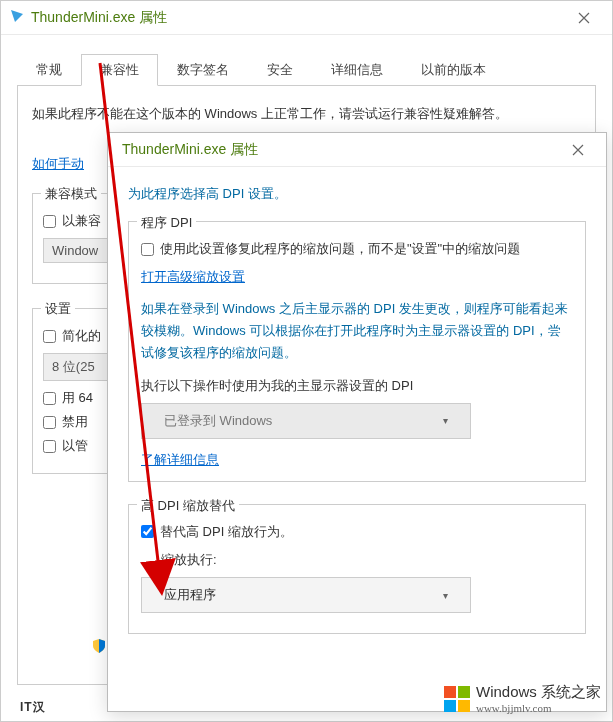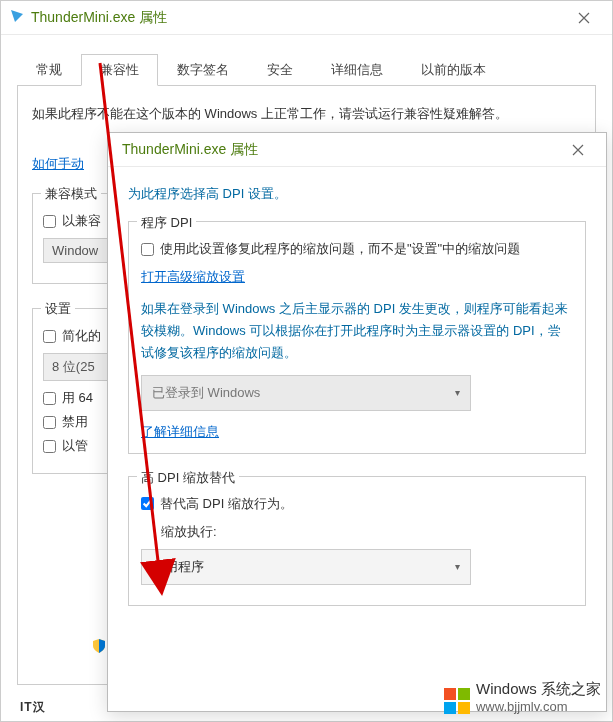--- a/index.html
+++ b/index.html
@@ -111,21 +111,21 @@
       padding: 16px 20px;
       line-height: 1.7;
     }
     .sub-body .desc { color: #0369a1; margin-bottom: 10px; }
     .sub-dropdown {
       display: flex;
       align-items: center;
       justify-content: space-between;
       background: #eaeaea;
       border: 1px solid #ccc;
-      padding: 6px 10px;
+      padding: 6px 22px;
       width: 330px;
       color: #777;
       margin-top: 6px;
       margin-bottom: 10px;
     }
     .sub-dropdown.enabled { color: #333; background: #f4f4f4; }
     .chev { color: #666; font-size: 10px; }
     .button-row {
       display: flex;
       justify-content: flex-end;
@@ -154,31 +154,31 @@
       top: 58px;
       pointer-events: none;
     }
     
     
     .watermark {
       position: absolute;
       bottom: 8px;
       right: 12px;
       display: flex;
-      align-items: flex-end;
+      align-items: center;
       gap: 6px;
       font-size: 15px;
       color: #333;
     }
     .win-logo { display: grid; grid-template-columns: 12px 12px; grid-template-rows: 12px 12px; gap: 2px; }
     .win-logo span:nth-child(1){background:#f25022;}
     .win-logo span:nth-child(2){background:#7fba00;}
     .win-logo span:nth-child(3){background:#00a4ef;}
     .win-logo span:nth-child(4){background:#ffb900;}
-    .watermark .url { font-size: 13px; color: #666; display:block; }
+    .watermark .url { font-size: 11px; color: #666; display:block;font-family:Liberation Serif, serif; }
     
     .bottom-corner {
       position: absolute;
       left: 20px;
       bottom: 6px;
       font-weight: bold;
       font-size: 12px;
       letter-spacing: 1px;
     }
     .shield-icon {
@@ -271,20 +271,21 @@
     <div class="desc">为此程序选择高 DPI 设置。</div>
 
     <div style="border:1px solid #ccc; padding:10px 12px; position:relative; margin-top:16px;">
       <span style="position:absolute; top:-10px; left:8px; background:#fff; padding:0 4px;">程序 DPI</span>
       <div class="checkline">
         <input type="checkbox" style="">
         <span>使用此设置修复此程序的缩放问题，而不是"设置"中的缩放问题</span>
       </div>
       <div class="link" style="margin:6px 0 10px 0;">打开高级缩放设置</div>
       <div class="desc">如果在登录到 Windows 之后主显示器的 DPI 发生更改，则程序可能看起来较模糊。Windows 可以根据你在打开此程序时为主显示器设置的 DPI，尝试修复该程序的缩放问题。</div>
+      <div style="margin-top:10px;">执行以下操作时使用为我的主显示器设置的 DPI</div>
       <div class="sub-dropdown">
         <span>已登录到 Windows</span>
         <span class="chev">▾</span>
       </div>
       <div class="link">了解详细信息</div>
     </div>
 
     <div style="border:1px solid #ccc; padding:10px 12px; position:relative; margin-top:22px;">
       <span style="position:absolute; top:-10px; left:8px; background:#fff; padding:0 4px;">高 DPI 缩放替代</span>
       <div class="checkline">

